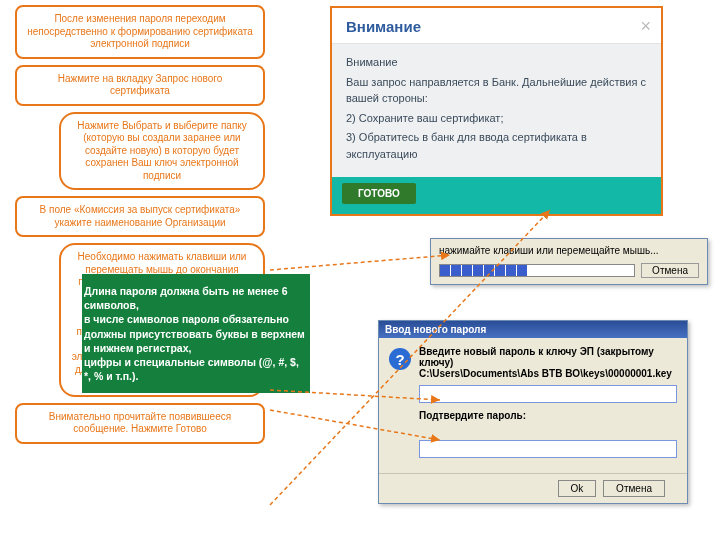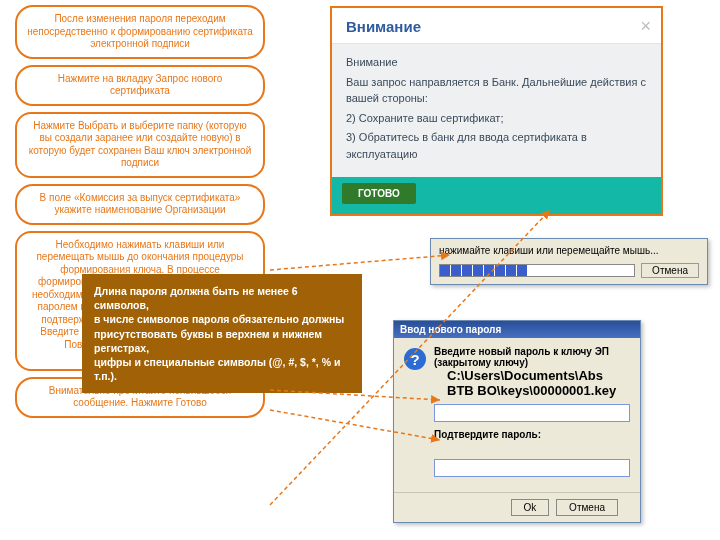--- a/index.html
+++ b/index.html
@@ -16,40 +16,40 @@
     position: absolute;
     left: 15px;
     top: 5px;
     width: 250px;
     display: flex;
     flex-direction: column;
     gap: 6px;
   }
   .bubble {
     border: 2px solid #E8771A;
-    border-radius: 18px;
+    border-radius: 8px;
     padding: 6px 10px;
     color: #E8771A;
     text-align: center;
     font-size: 10px;
     line-height: 1.25;
     background: #fff;
   }
-  .bubble.tall { border-radius: 16px; }
+  .bubble.tall { border-radius: 16px; margin-left: 44px; }
 
   
   .tooltip-dark {
     position: absolute;
     left: 82px;
     top: 274px;
-    width: 280px;
-    background: #a16207;
+    width: 228px;
+    background: #15803d;
     color: #fff;
     font-size: 10.5px;
-    padding: 10px 12px;
+    padding: 10px 2px;
     line-height: 1.35;
     z-index: 5;
   }
   .tooltip-dark b { font-weight: bold; }
 
   
   .modal-attention {
     position: absolute;
     left: 330px;
     top: 6px;
@@ -141,23 +141,23 @@
     border: 1px solid #999;
     background: #ECE9D8;
     padding: 1px 10px;
     font-size: 10px;
     cursor: pointer;
   }
 
   
   .dlg-pw {
     position: absolute;
-    left: 393px;
+    left: 378px;
     top: 320px;
-    width: 248px;
+    width: 310px;
     background: #ECE9D8;
     border: 1px solid #6B8BB3;
     box-shadow: 2px 2px 4px rgba(0,0,0,0.25);
     z-index: 3;
   }
   .dlg-pw .titlebar {
     background: linear-gradient(#2A4E97,#4670C2);
     color: #fff;
     font-size: 10px;
     font-weight: bold;
@@ -177,21 +177,21 @@
     background: #2A6BD4;
     color: #fff;
     font-weight: bold;
     font-size: 15px;
     display:flex; align-items:center; justify-content:center;
     flex-shrink:0;
     margin-top:2px;
   }
   .dlg-pw .fields { flex:1; }
   .dlg-pw .fields .lbl { font-weight: bold; margin-bottom: 0; }
-  .dlg-pw .fields .path { margin-bottom: 6px; font-weight: bold; font-size: 13px; margin-left: 13px; }
+  .dlg-pw .fields .path { margin-bottom: 6px; font-weight: bold; font-size: 10px; }
   .dlg-pw input[type=text] {
     width: 100%;
     height: 18px;
     border: 1px solid #7A96DF;
     background: #fff;
     margin-bottom: 7px;
     padding: 0 3px;
     font-size: 10px;
   }
   .dlg-pw .confirm-lbl { font-weight: bold; margin-bottom: 19px; }

